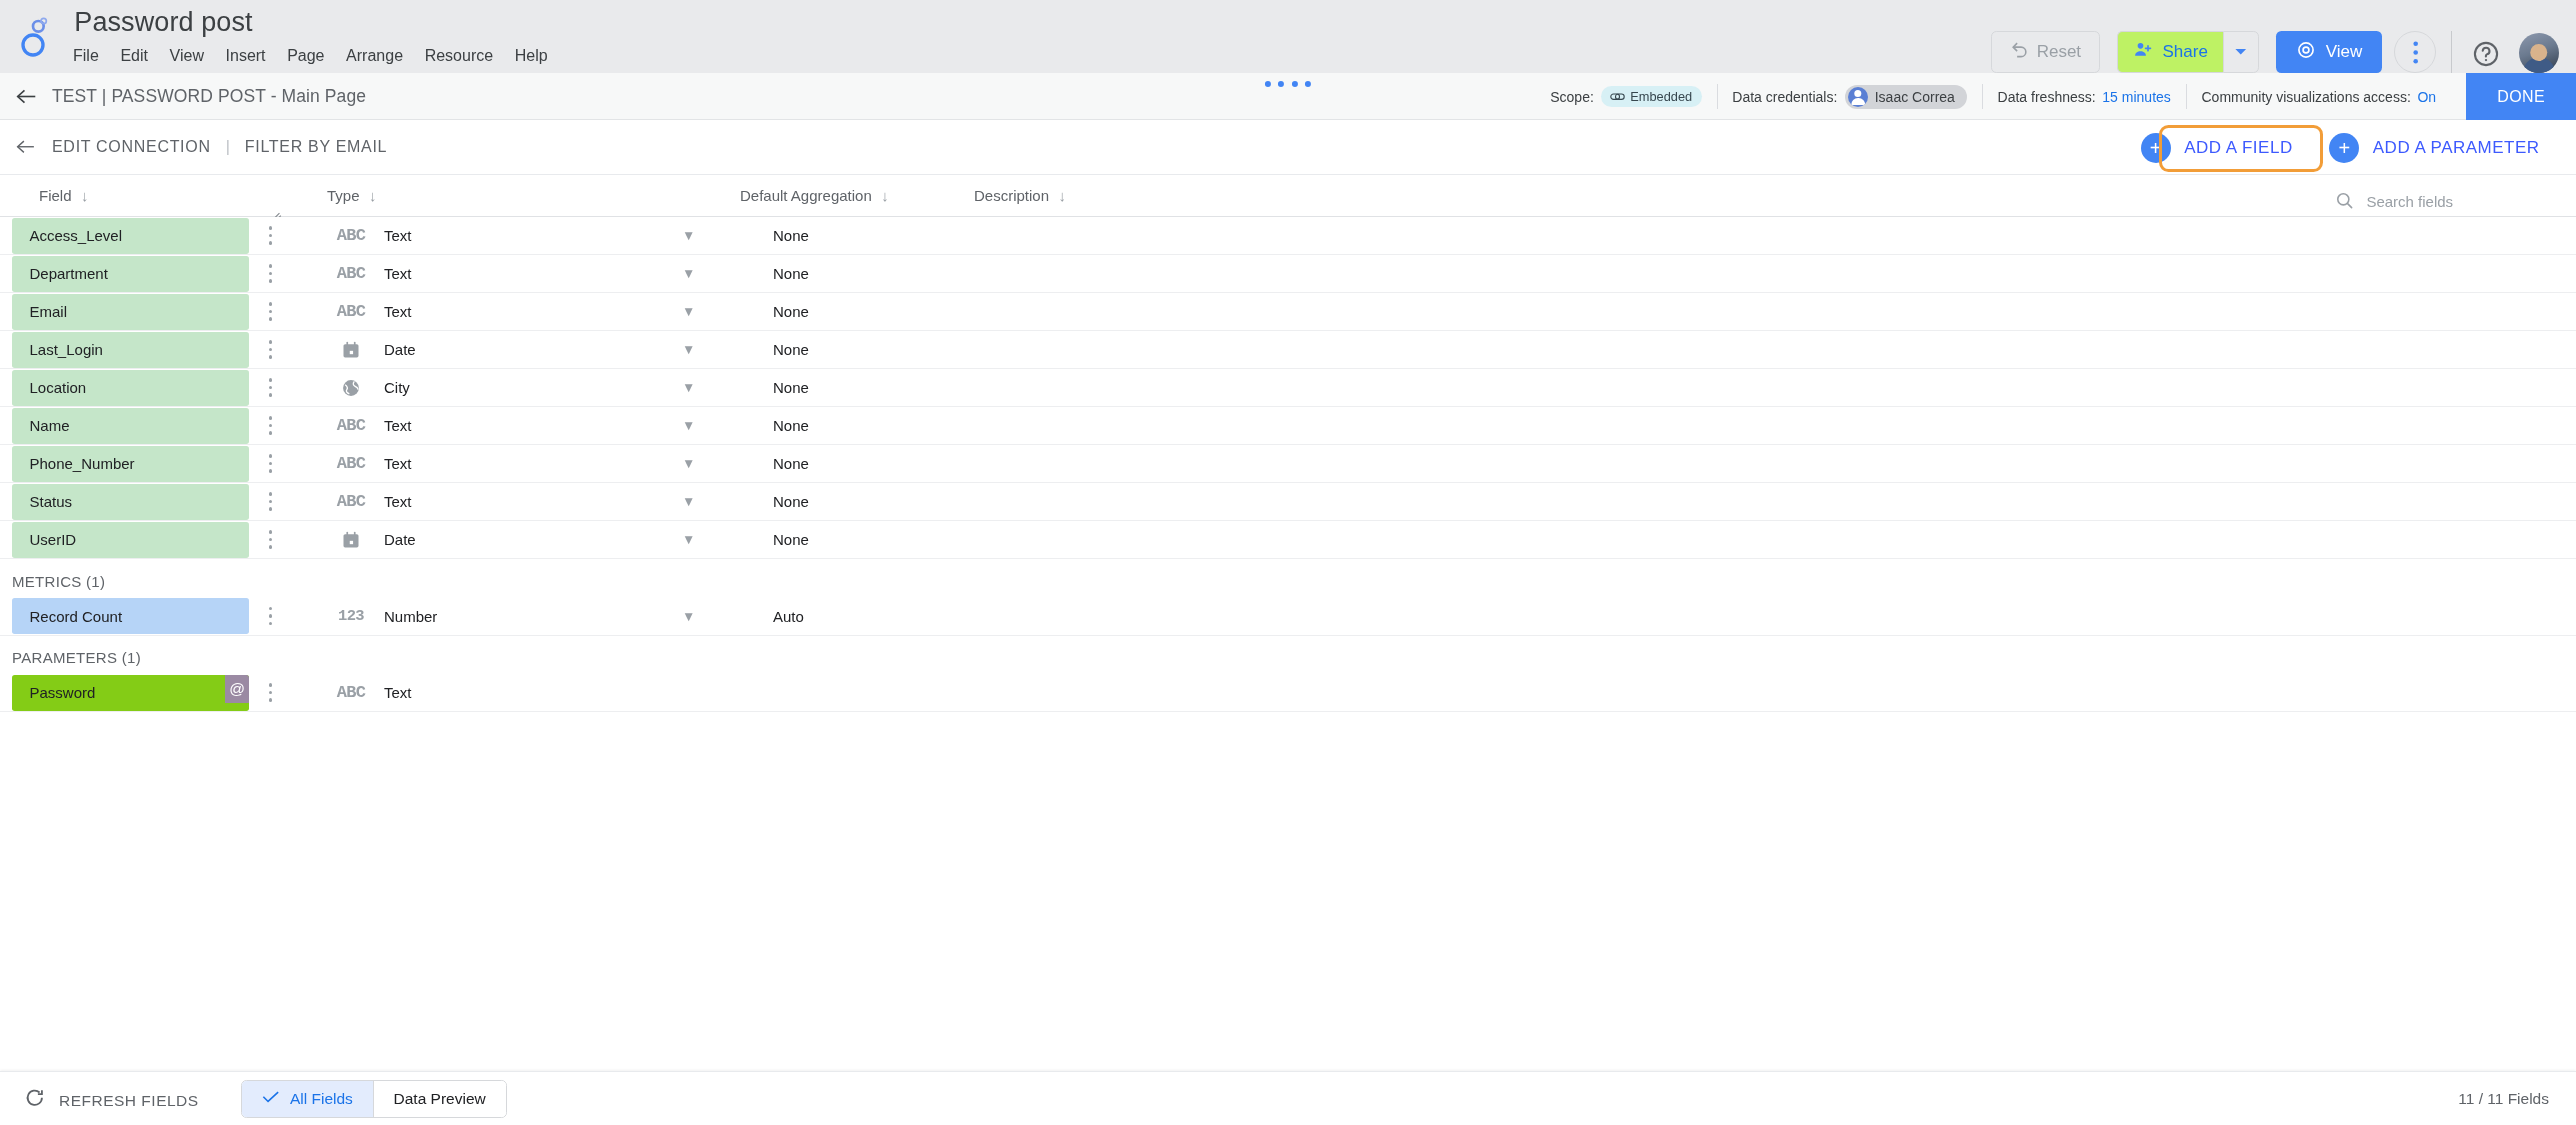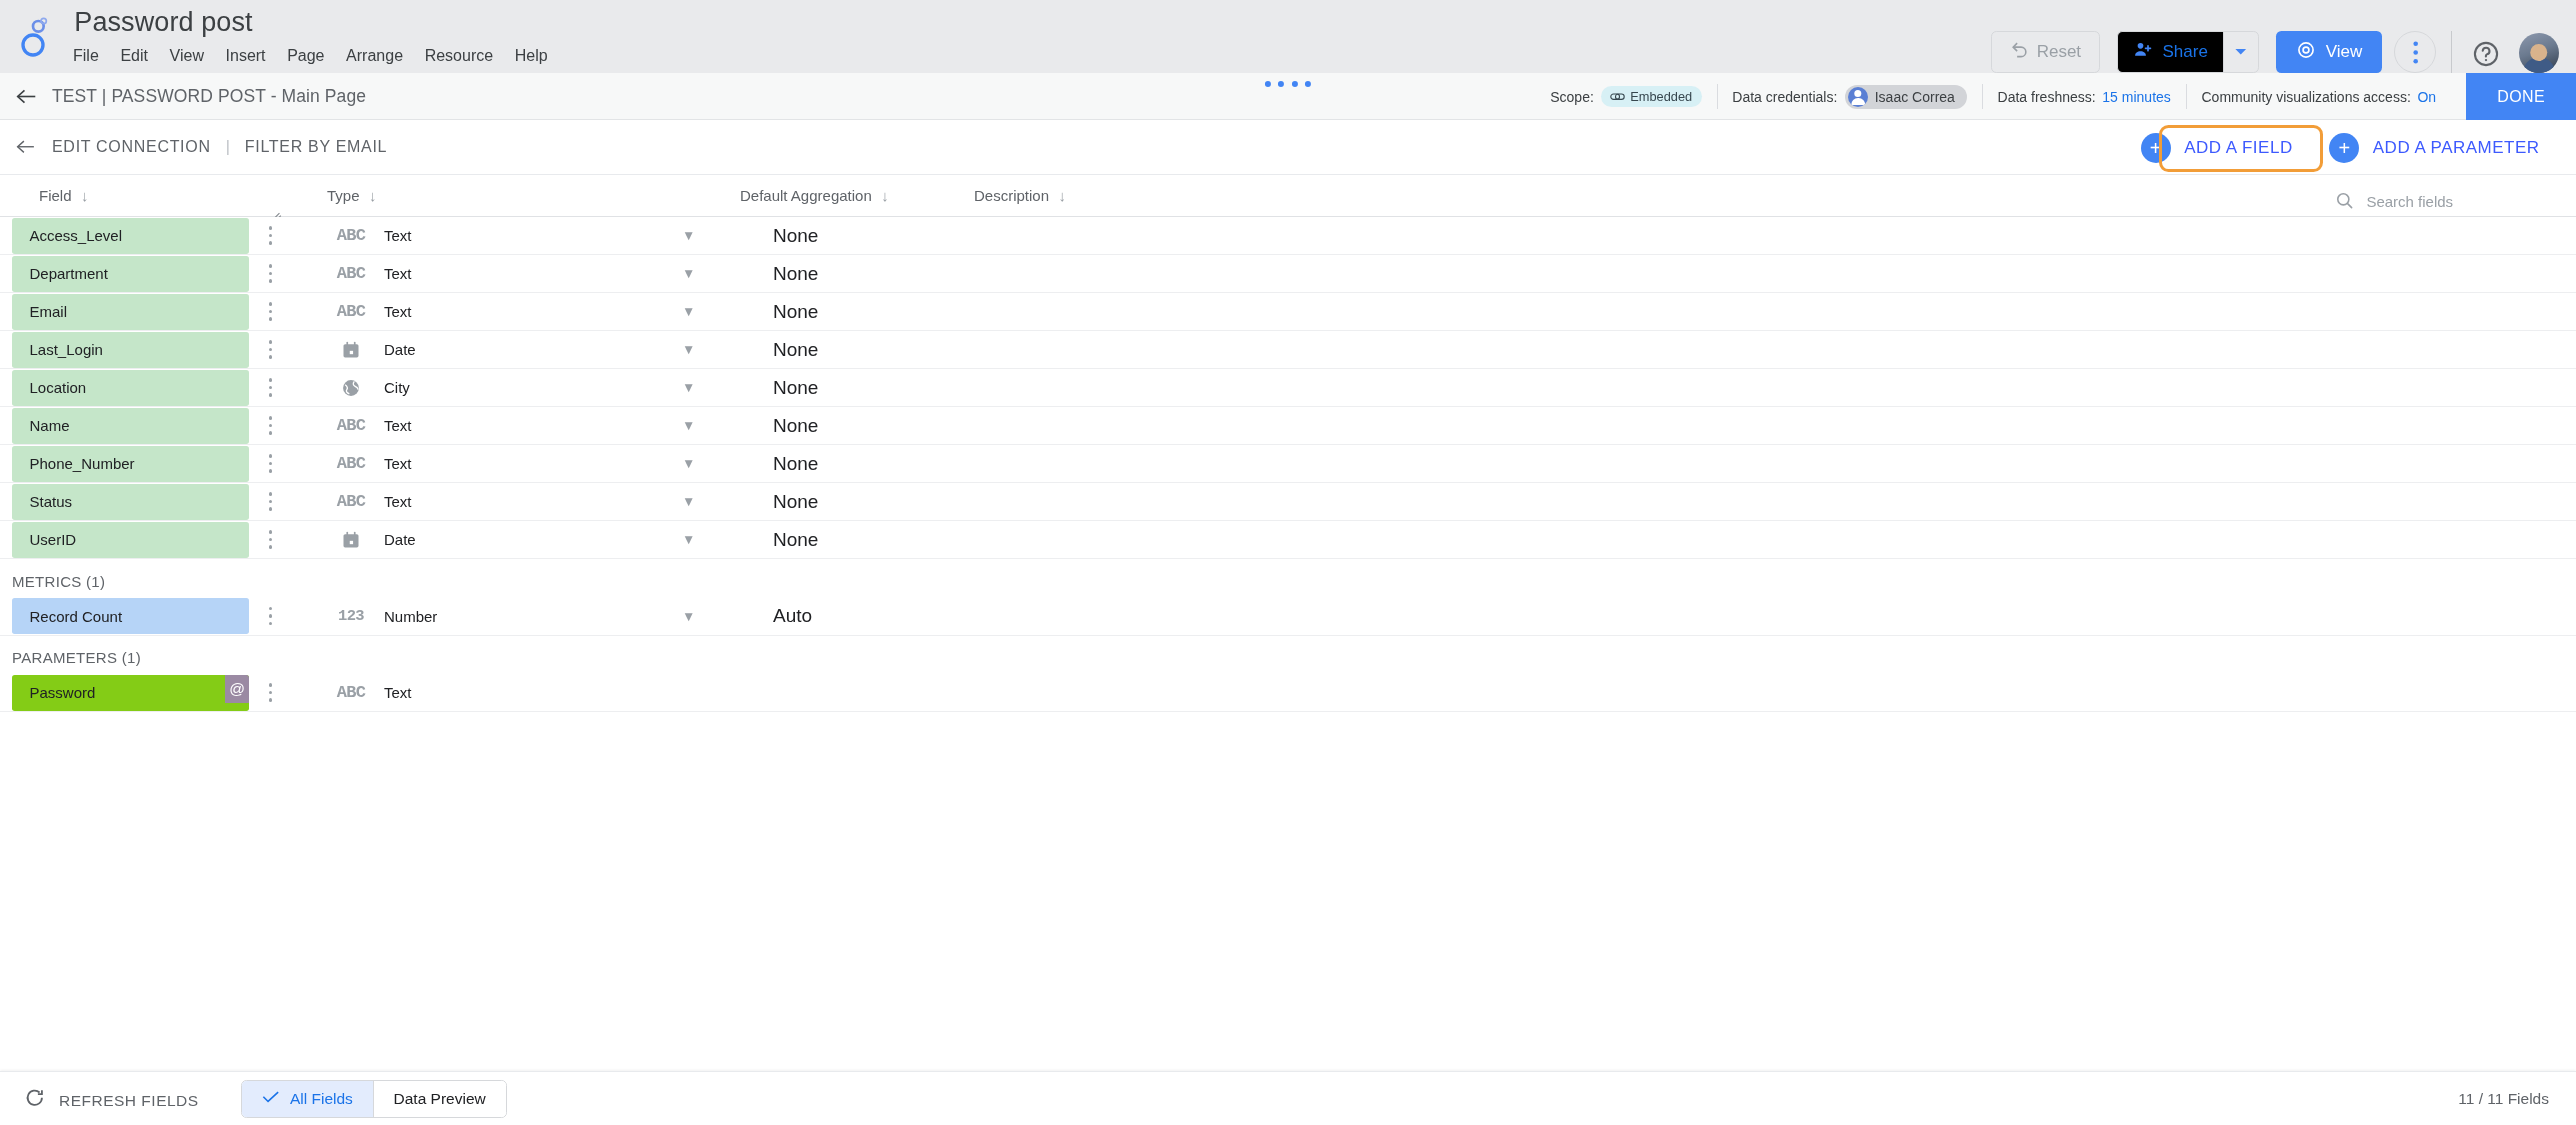--- a/index.html
+++ b/index.html
@@ -36,21 +36,21 @@
   }
   .btn-reset {
     display:flex; align-items:center; gap:8px;
     height:42px; padding:0 17.5px; border:0.7px solid #d6d8db; border-radius:5.4px;
     background:#e9eaec; color:#9aa0a6; font-size:17px; margin-right:17.5px;
   }
   .share-group { display:flex; align-items:stretch; height:42px; margin-right:17.5px; }
   .btn-share {
     display:flex; align-items:center; gap:9.4px;
     padding:0 15px 0 15px; border:0.7px solid #d6d8db; border-right:none;
-    border-radius:5.4px 0 0 5.4px; background:#000000; color:#1a73e8; font-size:17px;
+    border-radius:5.4px 0 0 5.4px; background:#bef264; color:#1a73e8; font-size:17px;
   }
   .btn-share-caret {
     width:36px; display:flex; align-items:center; justify-content:center;
     border:0.7px solid #d6d8db; border-radius:0 5.4px 5.4px 0; background:#e9eaec;
   }
   .btn-view {
     display:flex; align-items:center; gap:9.4px;
     height:42px; padding:0 20px; border-radius:5.4px;
     background:#4285f4; color:#fff; font-size:17px; margin-right:12px;
   }
@@ -199,21 +199,21 @@
   .kebab {
     position:absolute; left:264px; width:13.5px; height:28px;
     display:flex; flex-direction:column; align-items:center; justify-content:center; gap:4px;
   }
   .kebab i { width:3.4px; height:3.4px; border-radius:50%; background:#9aa0a6; display:block; }
   .type-icon { position:absolute; left:335px; width:32px; display:flex; align-items:center; justify-content:center; }
   .type-abc { font-family:"Liberation Mono", monospace; font-size:17px; font-weight:bold; color:#9aa0a6; letter-spacing:-0.7px;}
   .type-123 { font-family:"Liberation Mono", monospace; font-size:15.5px; font-weight:bold; color:#9aa0a6; letter-spacing:-0.7px;}
   .type-name { position:absolute; left:384px; font-size:15px; color:#202124; }
   .type-caret { position:absolute; left:682px; color:#9aa0a6; font-size:13.5px; }
-  .agg-val { position:absolute; left:773px; font-size:19px; color:#202124; }
+  .agg-val { position:absolute; left:773px; font-size:15px; color:#202124; }
 
   
   .bottombar {
     position:absolute; bottom:0; left:0; width:2576px; height:54px;
     background:#fff; border-top:0.7px solid #e8eaed;
     display:flex; align-items:center;
     box-shadow:0 -0.7px 2.7px rgba(0,0,0,0.06);
   }
   .refresh-btn { display:flex; align-items:flex-end; gap:13.5px; padding-left:24px; }
   .refresh-label { font-size:15.5px; color:#5f6368; letter-spacing:0.5px; }

